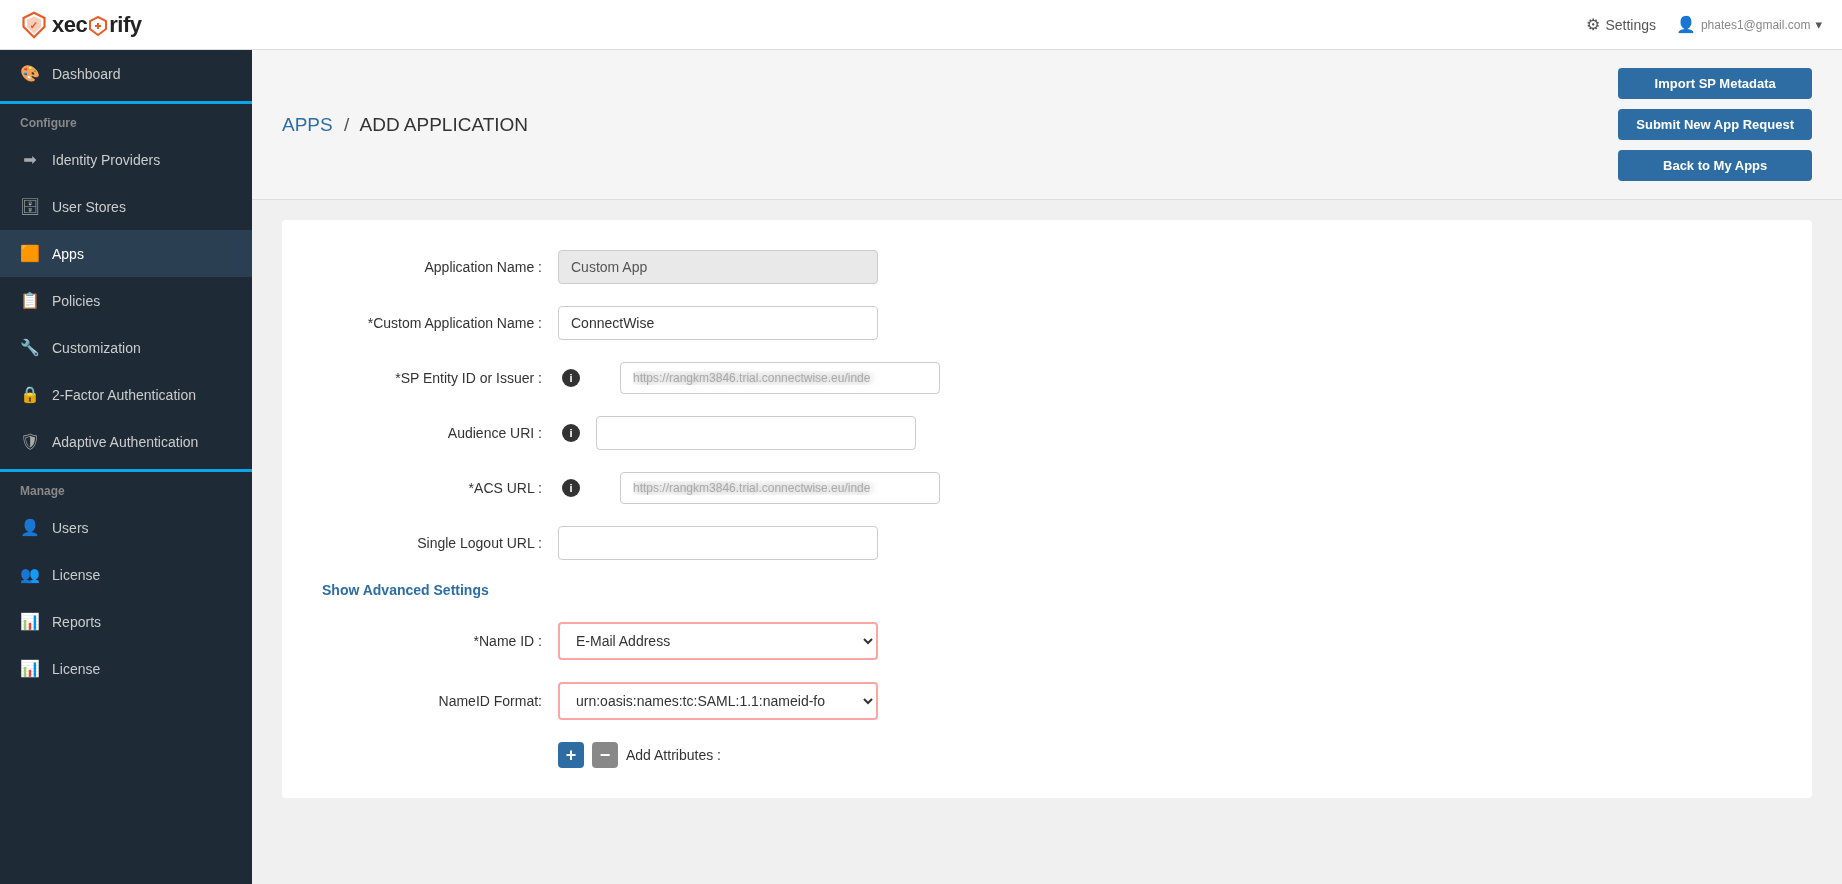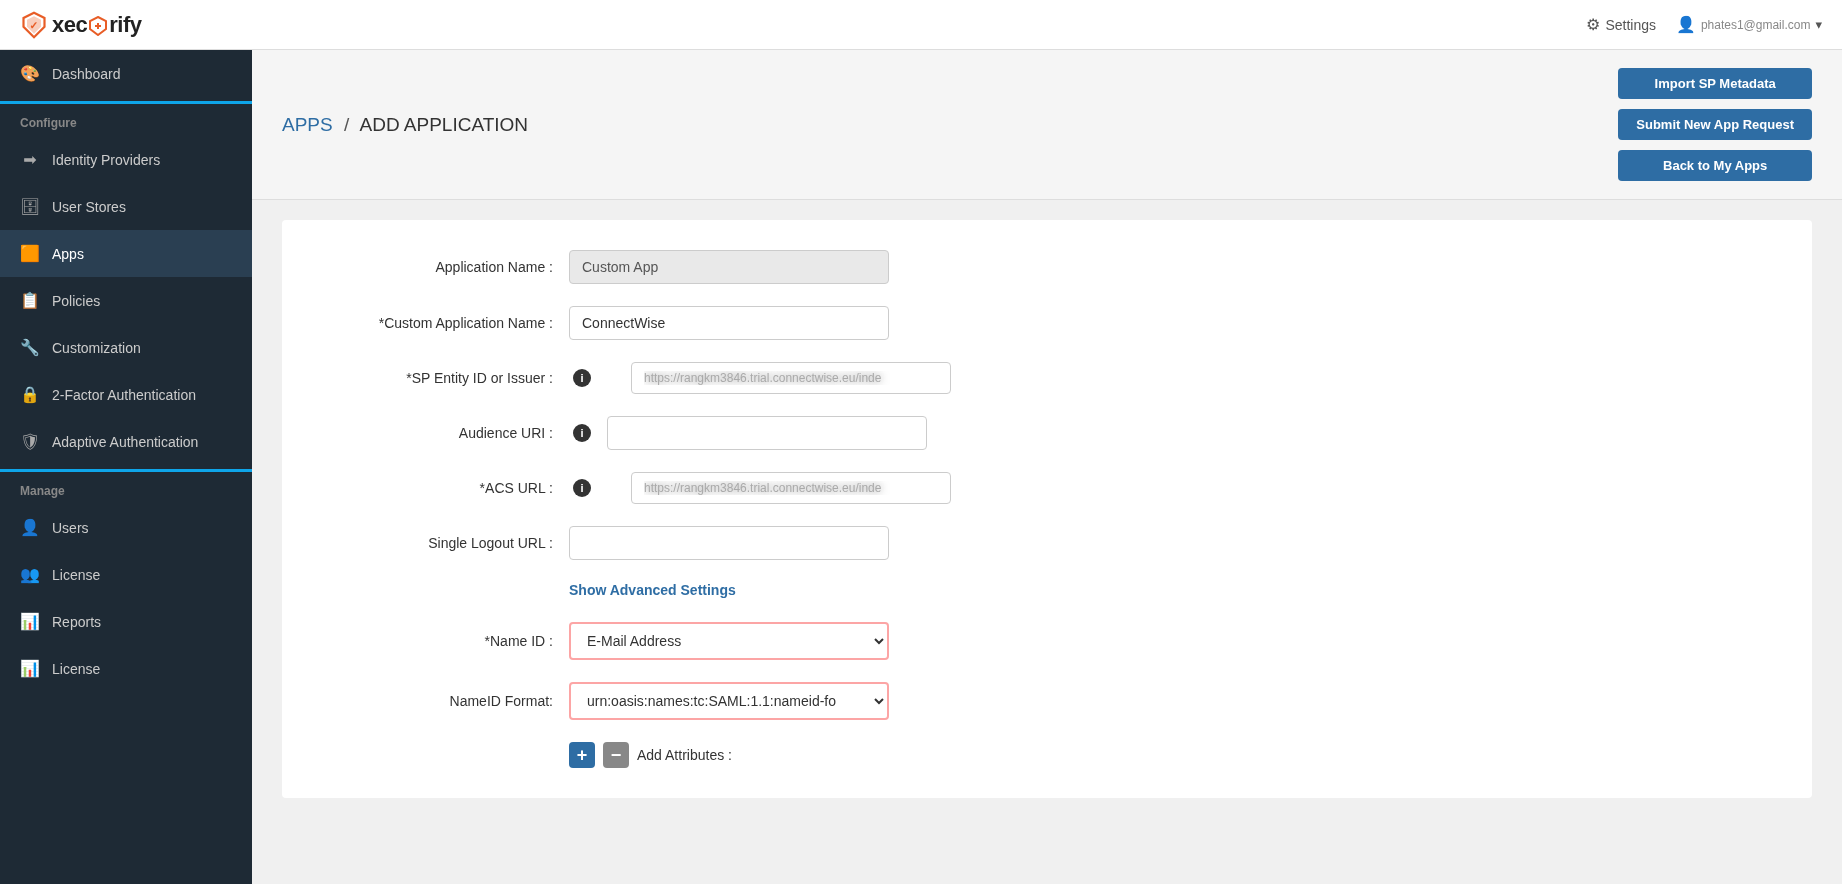--- a/index.html
+++ b/index.html
@@ -154,21 +154,21 @@
     }
     .btn-secondary {
       background: #2e6da4;
       color: #fff;
     }
 
     
     .form-area {
       background: #fff;
       margin: 20px 30px;
-      padding: 30px 51px;
+      padding: 30px 40px;
       border-radius: 4px;
     }
 
     .form-row {
       display: flex;
       align-items: center;
       margin-bottom: 22px;
       gap: 16px;
     }
     .form-label {
@@ -221,21 +221,20 @@
       font-weight: bold;
       cursor: pointer;
       margin-left: 4px;
     }
 
     .show-advanced {
       color: #2e6da4;
       cursor: pointer;
       font-size: 14px;
       font-weight: 600;
-      margin-left: 236px;
       margin-bottom: 24px;
       display: inline-block;
     }
 
     .add-attributes-row {
       display: flex;
       align-items: center;
       gap: 8px;
       margin-top: 10px;
       margin-left: 236px;

